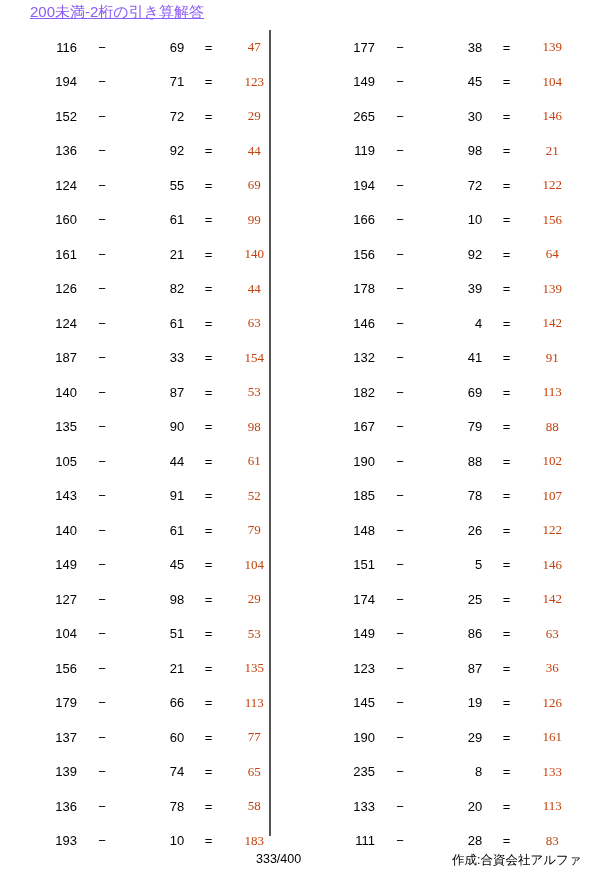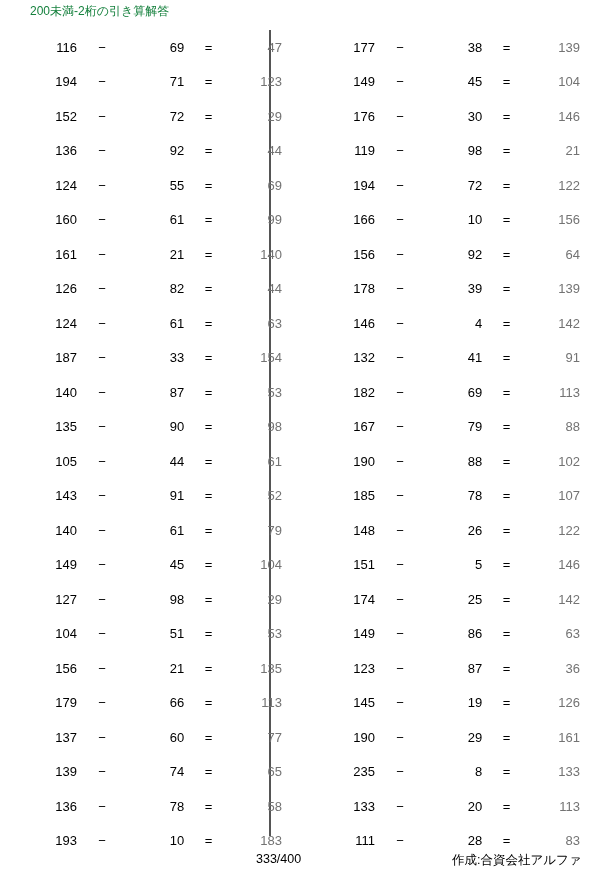--- a/index.html
+++ b/index.html
@@ -18,24 +18,25 @@
   .page {
     position: relative;
     width: 600px;
     height: 871px;
     box-sizing: border-box;
   }
   .title {
     position: absolute;
     top: 3px;
     left: 30px;
-    font-size: 12px;
+    font-size: 15px;
     letter-spacing: 0px;
-    color: #15803d;
+    color: #8b5cf6;
     white-space: nowrap;
+    text-decoration: underline;
   }
   .columns {
     position: absolute;
     top: 30px;
     left: 0;
     width: 600px;
     display: flex;
     flex-direction: row;
   }
   .col {
@@ -60,21 +61,21 @@
     align-items: center;
     font-size: 13px;
   }
   .cell {
     text-align: center;
   }
   .operand-a { width: 68px; text-align: right; padding-right: 6px; }
   .op        { width: 40px; }
   .operand-b { width: 66px; text-align: right; padding-right: 6px; }
   .eq        { width: 38px; }
-  .answer    { width: 58px; color: #737373; text-align: right; }
+  .answer    { width: 58px; color: #c2410c; text-align: center; font-family: Liberation Serif, serif; }
   .footer {
     position: absolute;
     left: 0;
     top: 852px;
     width: 600px;
     font-size: 12.5px;
   }
   .page-count {
     position: absolute;
     left: 256px;
@@ -284,21 +285,21 @@
           <span class="cell answer">139</span>
         </div>
         <div class="row">
           <span class="cell operand-a">149</span>
           <span class="cell op">−</span>
           <span class="cell operand-b">45</span>
           <span class="cell eq">=</span>
           <span class="cell answer">104</span>
         </div>
         <div class="row">
-          <span class="cell operand-a">176</span>
+          <span class="cell operand-a">265</span>
           <span class="cell op">−</span>
           <span class="cell operand-b">30</span>
           <span class="cell eq">=</span>
           <span class="cell answer">146</span>
         </div>
         <div class="row">
           <span class="cell operand-a">119</span>
           <span class="cell op">−</span>
           <span class="cell operand-b">98</span>
           <span class="cell eq">=</span>

